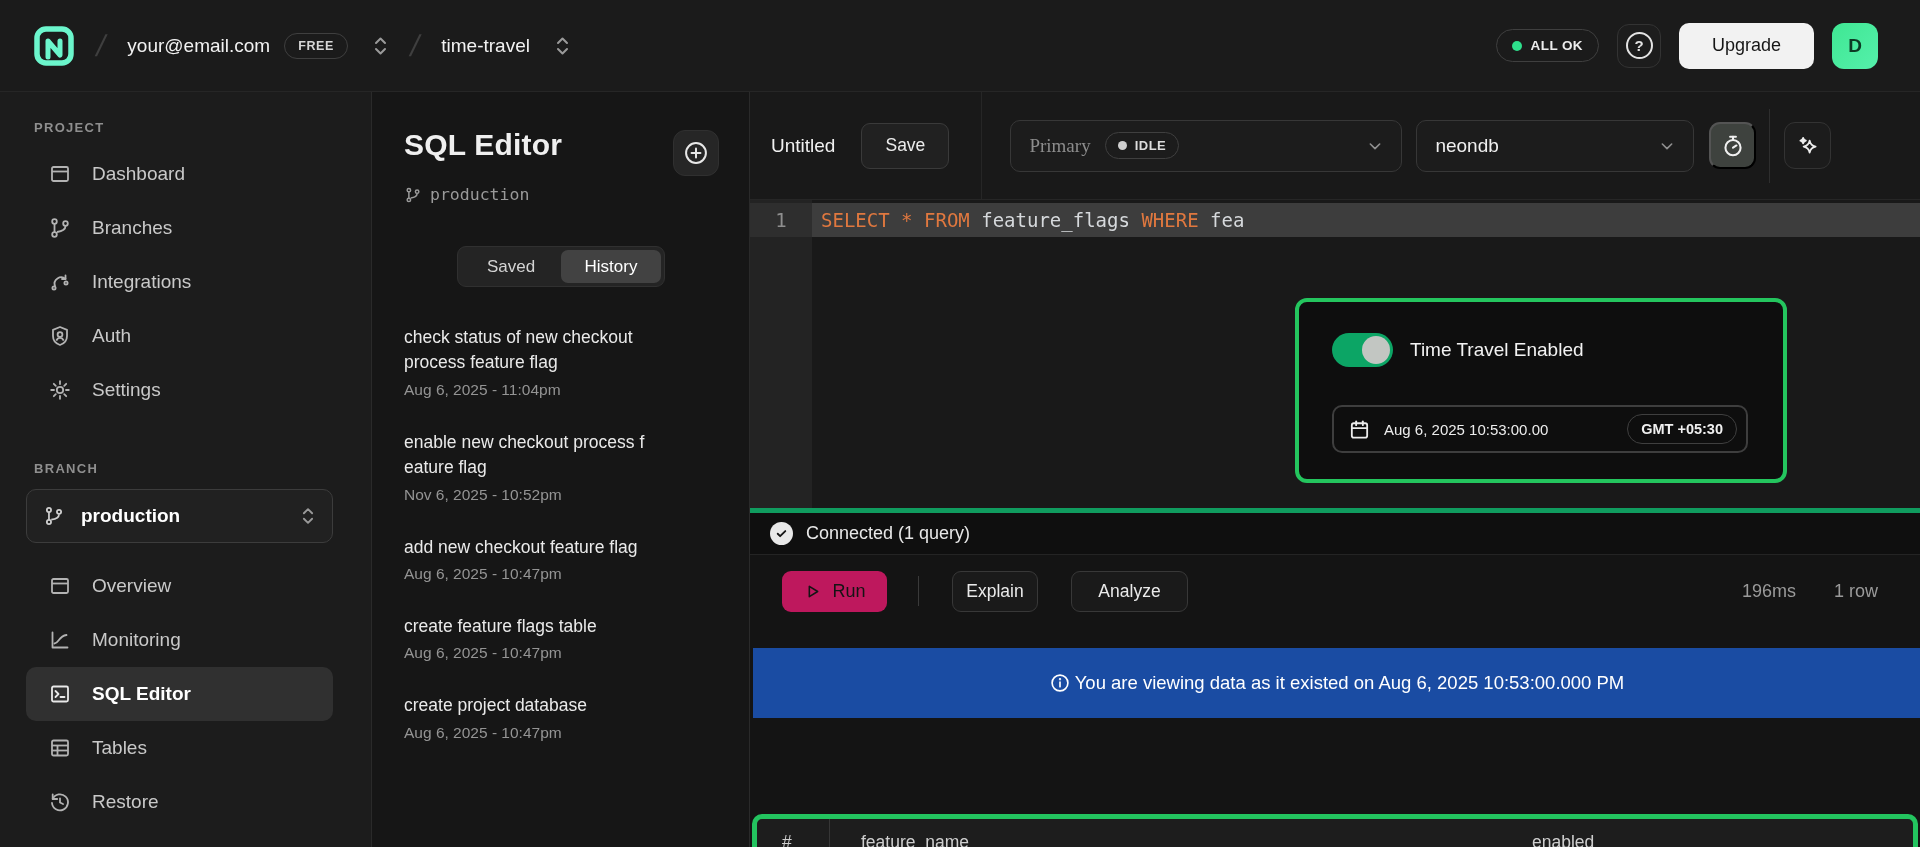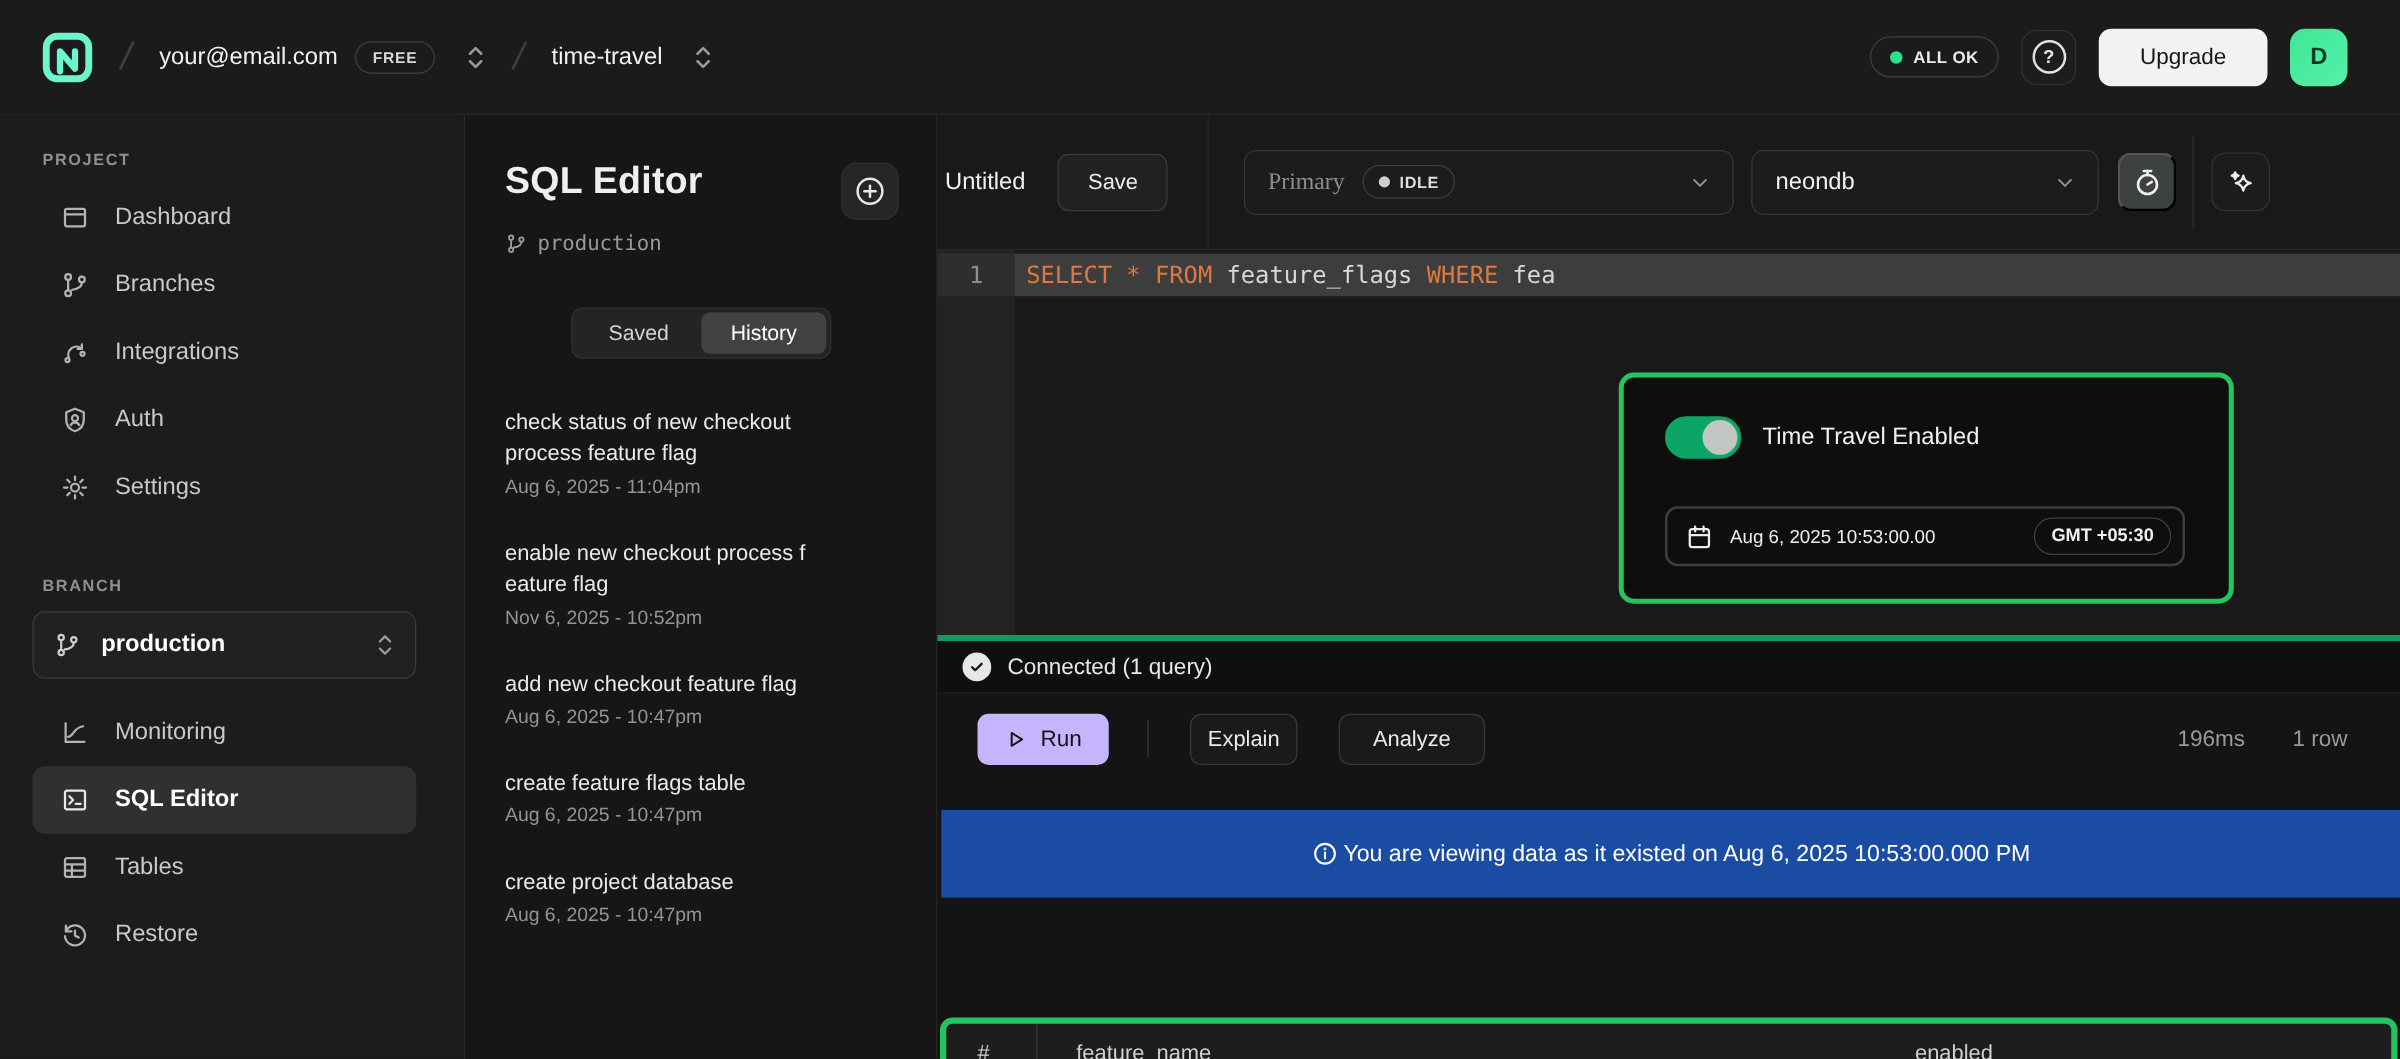--- a/index.html
+++ b/index.html
@@ -60,21 +60,21 @@
     font-size:17px; color:#d4d4d4; cursor:pointer; }
   .seg-item.active { background:#424242; color:#fff; }
   .hlist { margin-top:38px; }
   .hitem { margin-bottom:31px; cursor:pointer; }
   .hitem .t { font-size:17.5px; color:#eaeaea; line-height:1.45; white-space:pre-line; }
   .hitem .d { font-size:15.5px; color:#949494; margin-top:5px; }
 
   
   .editor { position:absolute; left:750px; top:92px; right:0; bottom:0; background:#191919; }
   .toolbar { height:108px; display:flex; align-items:center; border-bottom:1px solid #262626; }
-  .untitled { margin-left:6px; font-size:19px; color:#f0f0f0; }
+  .untitled { margin-left:21px; font-size:19px; color:#f0f0f0; }
   .savebtn { margin-left:26px; width:88px; height:46px; border:1px solid #3a3a3a; border-radius:9px;
     background:#212121; color:#ececec; font-size:17.5px; display:flex; align-items:center; justify-content:center; cursor:pointer; }
   .vdiv-full { margin-left:32px; width:1px; height:108px; background:#262626; }
   .dd { height:52px; border:1px solid #373737; border-radius:10px; background:#1c1c1c; display:flex;
     align-items:center; padding:0 18px; cursor:pointer; }
   .dd-compute { margin-left:28px; width:392px; }
   .dd-compute .nm { font-size:19px; color:#8c8c8c;font-family:Liberation Serif, serif; }
   .idle-pill { margin-left:14px; padding:5px 12px; gap:8px; font-size:13px; font-weight:bold;
     letter-spacing:.5px; color:#dcdcdc; }
   .dot-idle { width:9px; height:9px; border-radius:50%; background:#cfcfcf; }
@@ -111,21 +111,21 @@
 
   
   .greenline { position:absolute; top:416px; left:0; right:0; height:5px; background:#109c5f; cursor:row-resize; }
   .connbar { position:absolute; top:421px; left:0; right:0; height:42px; background:#0f0f0f;
     border-bottom:1px solid #242424; display:flex; align-items:center; gap:13px; padding-left:20px; }
   .connbar .txt { font-size:18px; color:#e8e8e8; }
   .checkcircle { width:23px; height:23px; border-radius:50%; background:#e8e8e8; display:flex;
     align-items:center; justify-content:center; color:#141414; }
   .results { position:absolute; top:463px; left:0; right:0; bottom:0; background:#141414; }
   .runrow { height:72px; display:flex; align-items:center; padding-left:32px; }
-  .runbtn { width:105px; height:41px; border-radius:9px; background:#c4b5fd; color:#141414; border:none;
+  .runbtn { width:105px; height:41px; border-radius:9px; background:#be185d; color:#141414; border:none;
     font-size:18px; font-weight:500; display:flex; align-items:center; justify-content:center; gap:10px; cursor:pointer; }
   .rr-div { margin-left:31px; width:1px; height:30px; background:#3a3a3a; }
   .ghostbtn { height:41px; border:1px solid #383838; border-radius:9px; background:#1a1a1a; color:#eaeaea;
     font-size:17.5px; display:flex; align-items:center; justify-content:center; cursor:pointer; }
   .explain { margin-left:33px; width:86px; }
   .analyze { margin-left:33px; width:117px; }
   .stats { margin-left:auto; margin-right:42px; display:flex; gap:38px; color:#9a9a9a; font-size:18px; }
   .banner { margin:21px 0 0 3px; height:70px; background:#1a4ca3; display:flex; align-items:center;
     justify-content:center; gap:4px; color:#fff; font-size:18.5px; }
   .tablebox { position:absolute; top:259px; left:2px; right:2px; height:121px; border:5px solid #23c45f;
@@ -248,20 +248,27 @@
     </svg>
     <span class="bname">production</span>
     <svg width="16" height="22" viewBox="0 0 17 24" fill="none" stroke="#9a9a9a" stroke-width="2" stroke-linecap="round" stroke-linejoin="round">
       <path d="M4 9 l4.5 -4.5 L13 9"></path>
         <path d="M4 15 l4.5 4.5 L13 15"></path>
     </svg>
   </div>
 
   <div class="nav nav2">
     <div class="nav-item">
+      <svg width="24" height="24" viewBox="0 0 24 24" fill="none" stroke="currentColor" stroke-width="1.8">
+        <rect x="4" y="5" width="16" height="14" rx="1.5"></rect>
+          <path d="M4 9.5 H20"></path>
+      </svg>
+      <span>Overview</span>
+    </div>
+    <div class="nav-item">
       <svg width="24" height="24" viewBox="0 0 24 24" fill="none" stroke="currentColor" stroke-width="1.8" stroke-linecap="round" stroke-linejoin="round">
         <path d="M4.5 4.5 V19.5 H19.5"></path>
           <path d="M6.5 15.5 c4.5 0 4 -7.5 12 -8.5"></path>
       </svg>
       <span>Monitoring</span>
     </div>
     <div class="nav-item active">
       <svg width="24" height="24" viewBox="0 0 24 24" fill="none" stroke="currentColor" stroke-width="1.8" stroke-linecap="round" stroke-linejoin="round">
         <rect x="4" y="4.5" width="16" height="15" rx="1.5"></rect>
         <path d="M7.5 9 l3 3 l-3 3"></path>

